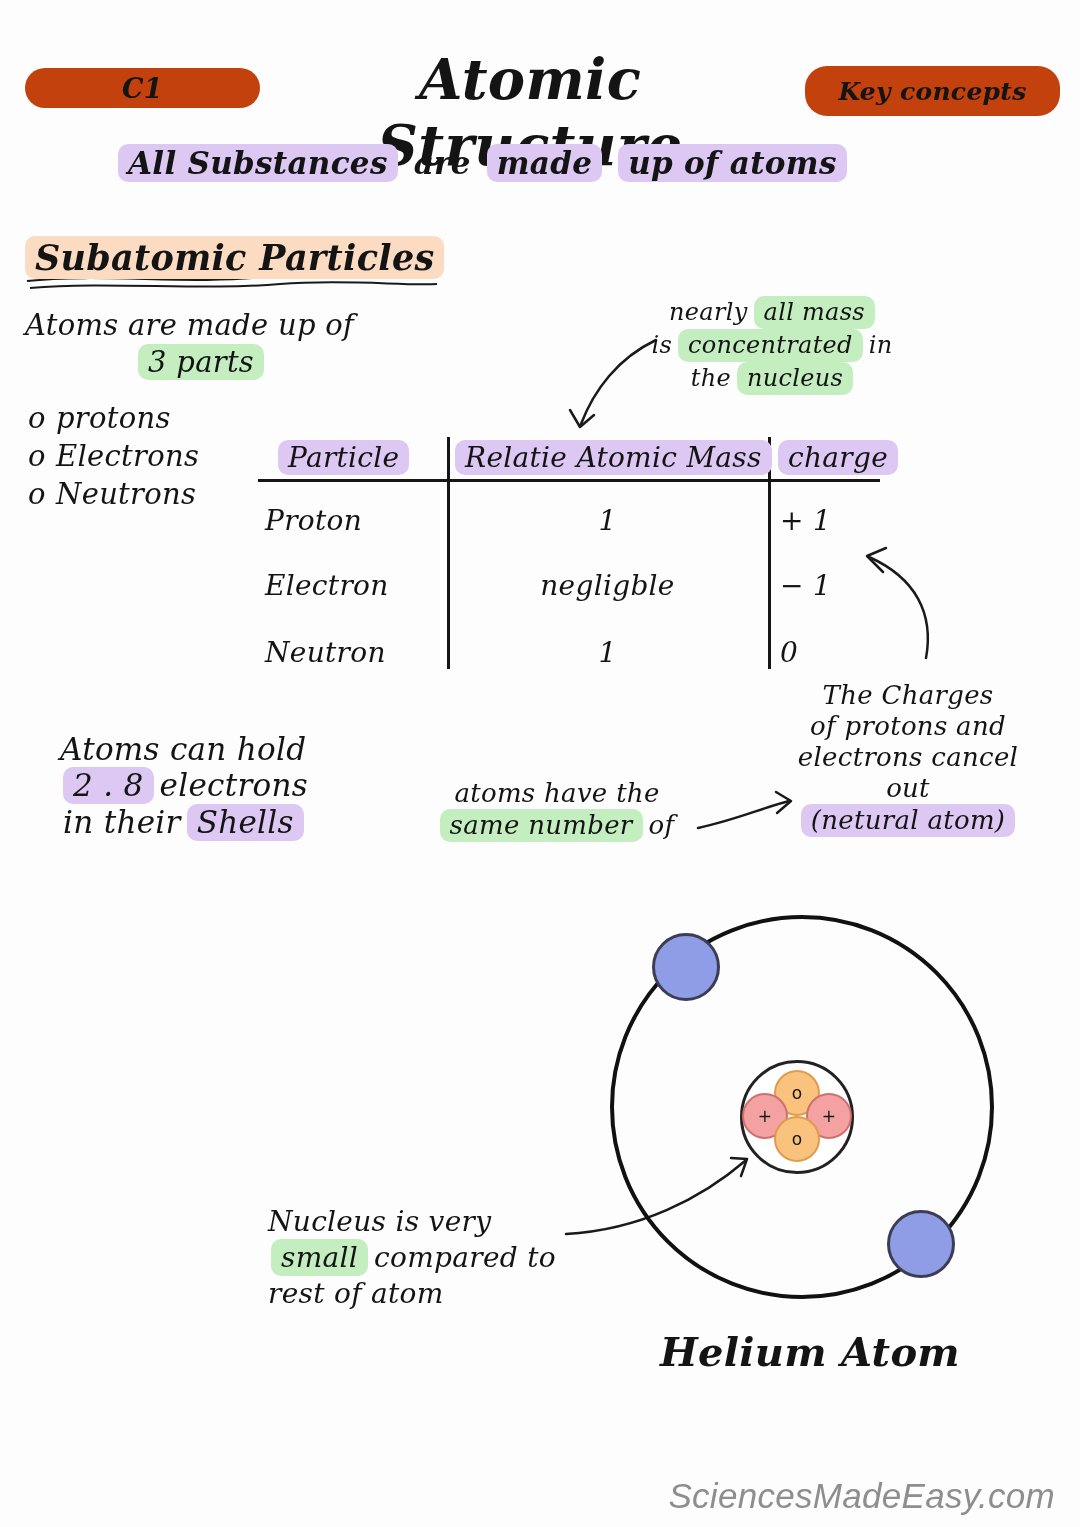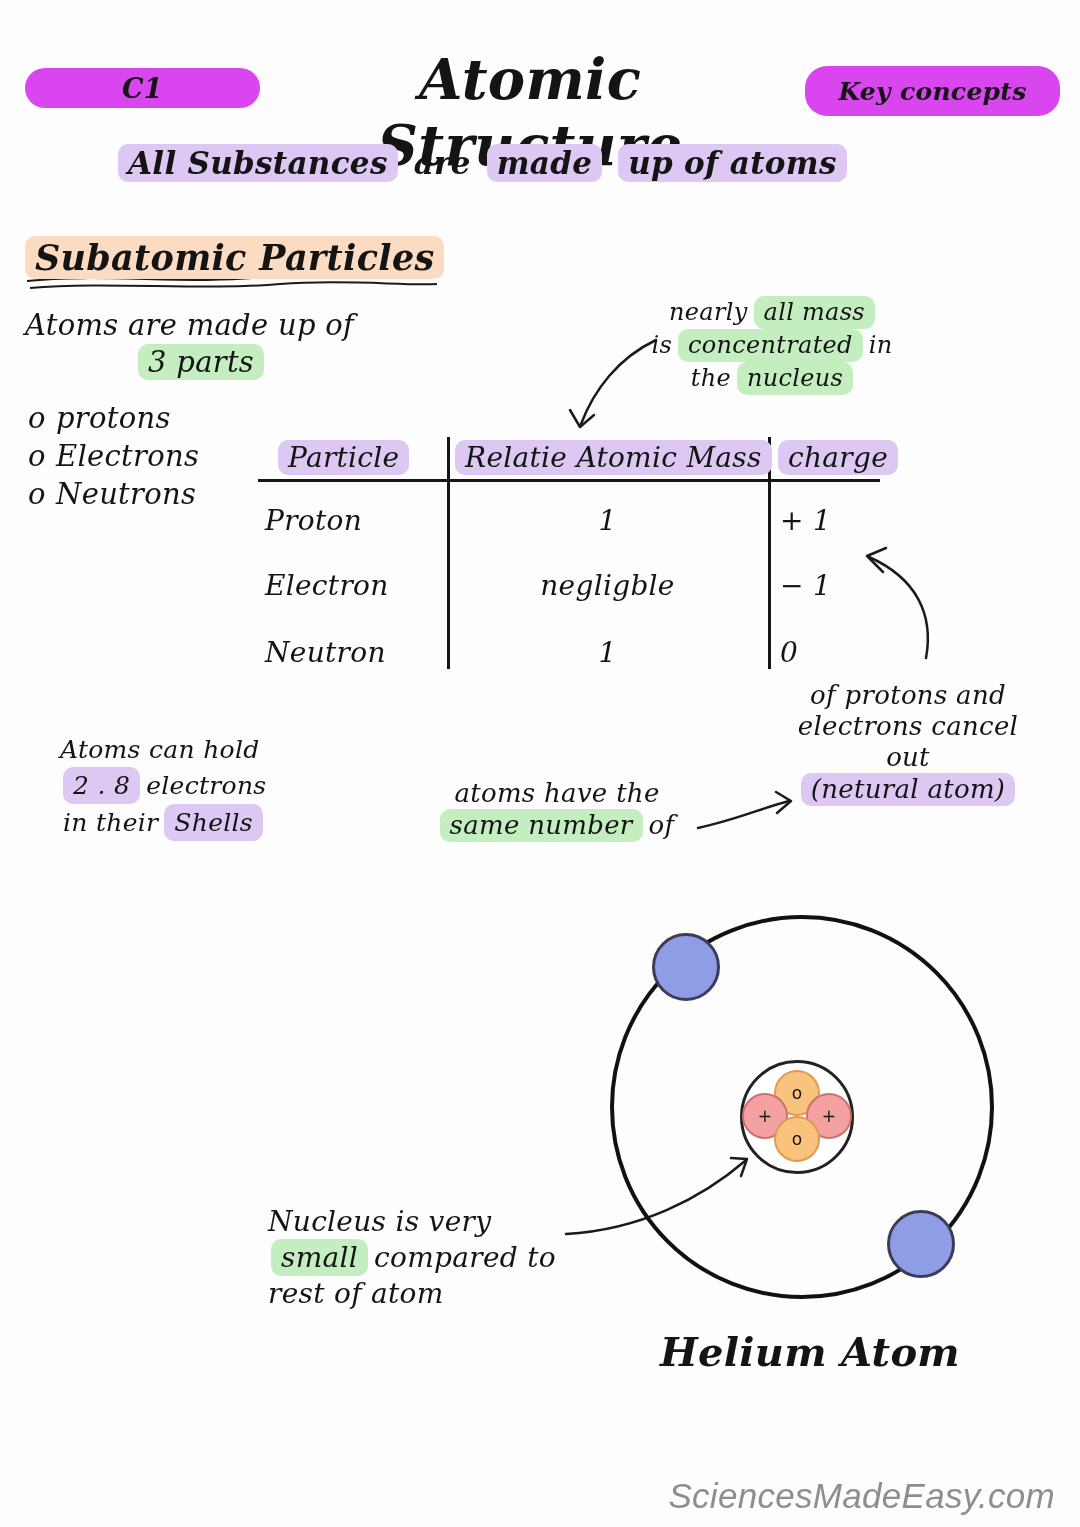--- a/index.html
+++ b/index.html
@@ -12,21 +12,21 @@
   .hw { font-style:italic; letter-spacing:0.3px; }
   .abs { position:absolute; }
   .overlay { position:absolute; left:0; top:0; pointer-events:none; }
 
   .hl { display:inline-block; border-radius:10px; padding:1px 10px; }
   .hl-purple { background:#dcc8f3; }
   .hl-green  { background:#c4eec0; }
   .hl-peach  { background:#fbdcc3; }
 
   .pill {
-    position:absolute; background:#d946ef; border-radius:22px;
+    position:absolute; background:#c2410c; border-radius:22px;
     display:flex; align-items:center; justify-content:center;
     font-size:27px; font-weight:600;font-style:italic;
   }
   .pill-c1  { left:25px;  top:68px; width:235px; height:40px; }
   .pill-key { left:805px; top:66px; width:255px; height:50px; font-size:25px; }
 
   .title { left:265px; top:46px; width:530px; text-align:center;
            font-size:56px; font-weight:700; }
 
   .subtitle { left:118px; top:144px; display:flex; gap:16px; align-items:center;
@@ -54,21 +54,21 @@
   .th-particle { left:278px; top:440px; }
   .th-mass     { left:455px; top:440px; }
   .th-charge   { left:778px; top:440px; }
   .col-particle { left:265px; }
   .col-mass { left:450px; width:315px; text-align:center; }
   .col-charge { left:780px; }
   .row-1 { top:504px; } .row-2 { top:569px; } .row-3 { top:636px; }
 
   .charges-note { left:792px; top:680px; width:232px; text-align:center;
                   font-size:26px; line-height:31px; }
-  .shells-note  { left:60px; top:732px; font-size:25px; line-height:35px; }
+  .shells-note  { left:60px; top:732px; font-size:31px; line-height:35px; }
   .equal-note   { left:412px; top:778px; width:290px; text-align:center;
                   font-size:26px; line-height:31px; }
 
   .atom-ring { left:610px; top:915px; width:384px; height:384px;
                border:4px solid #111; border-radius:50%; }
   .electron { width:68px; height:68px; border-radius:50%;
               background:#8f9de6; border:3px solid #3c3c55; }
   .electron-1 { left:652px; top:933px; }
   .electron-2 { left:887px; top:1210px; }
   .nucleus { left:740px; top:1060px; width:114px; height:114px;
@@ -178,20 +178,21 @@
 
   <div class="t-cell col-particle row-2">Electron</div>
   <div class="t-cell col-mass row-2">negligble</div>
   <div class="t-cell col-charge row-2">− 1</div>
 
   <div class="t-cell col-particle row-3">Neutron</div>
   <div class="t-cell col-mass row-3">1</div>
   <div class="t-cell col-charge row-3">0</div>
 
   <div class="abs charges-note">
+    <div>The Charges</div>
     <div>of protons and</div>
     <div>electrons cancel</div>
     <div>out</div>
     <div>
       <span class="hl hl-purple">(netural atom)</span>
     </div>
   </div>
 
   <div class="abs shells-note note">
     <div>Atoms can hold</div>

